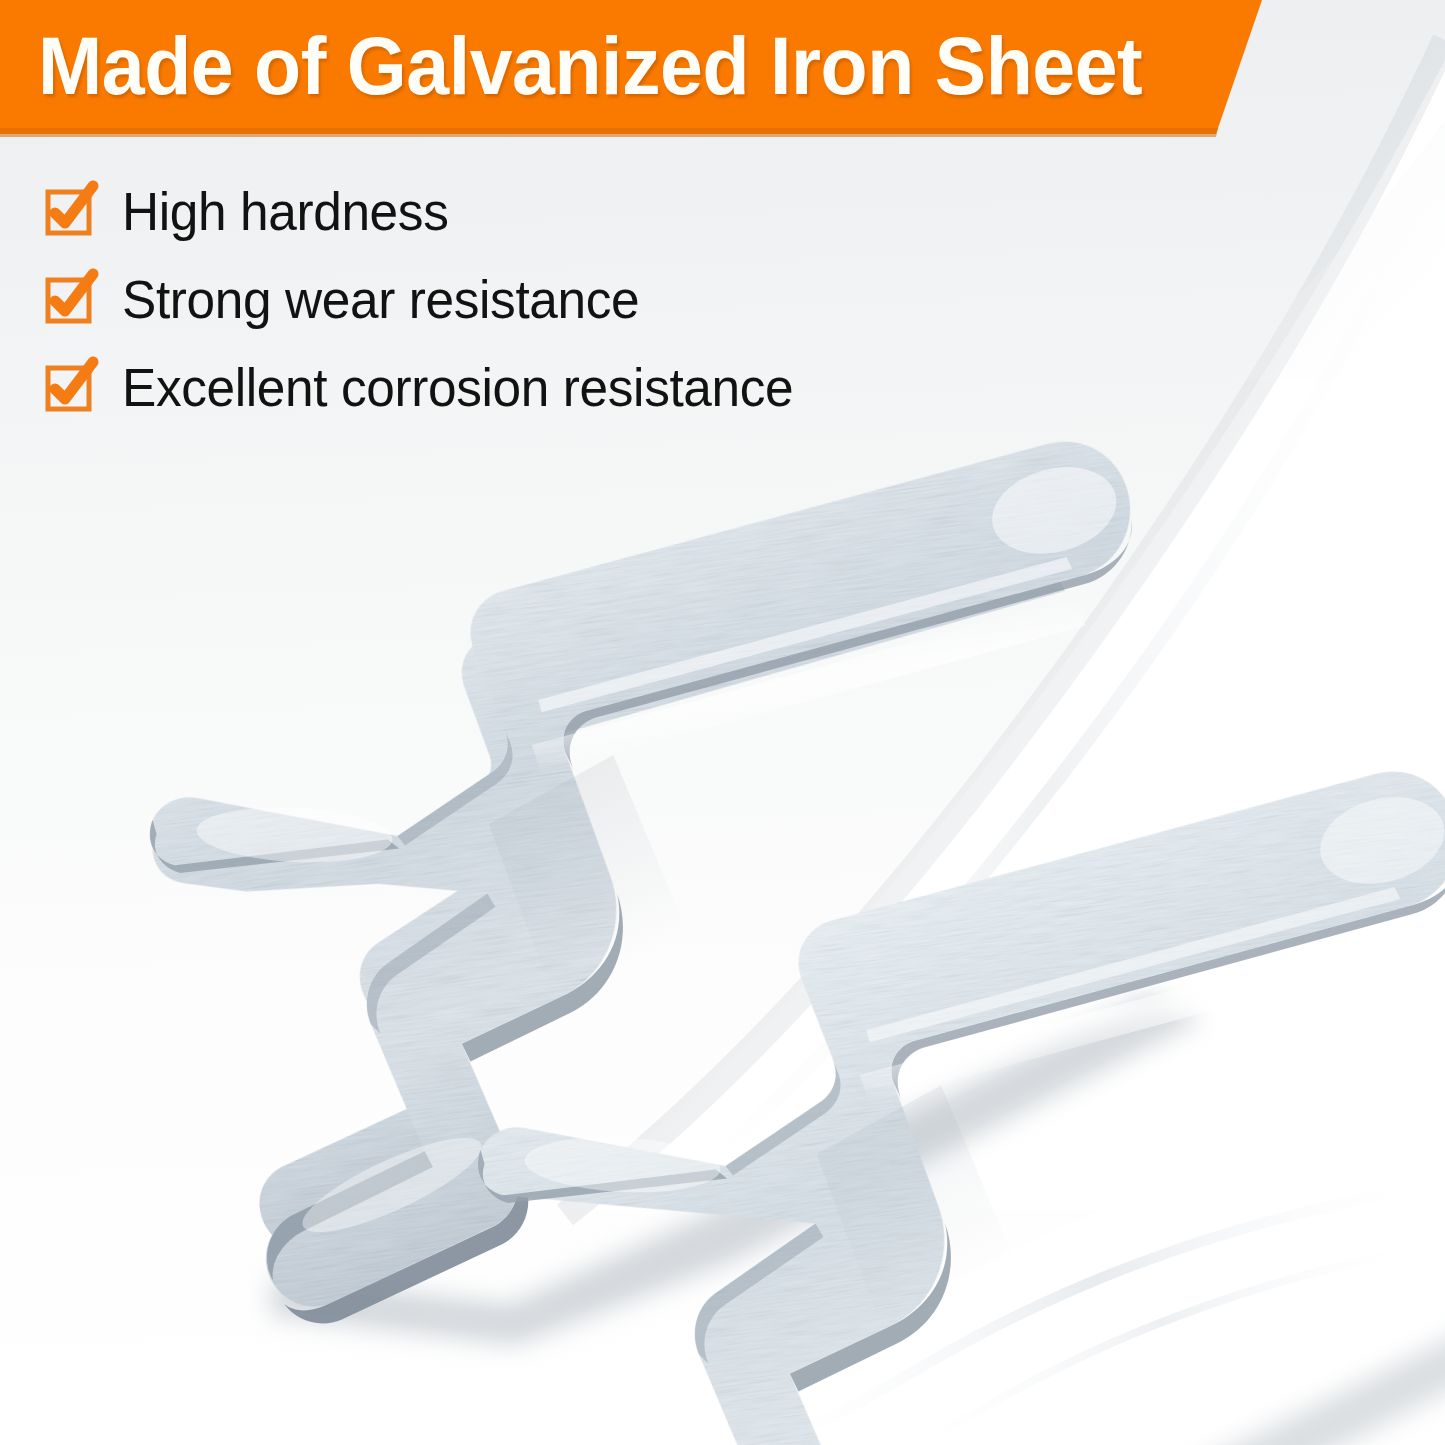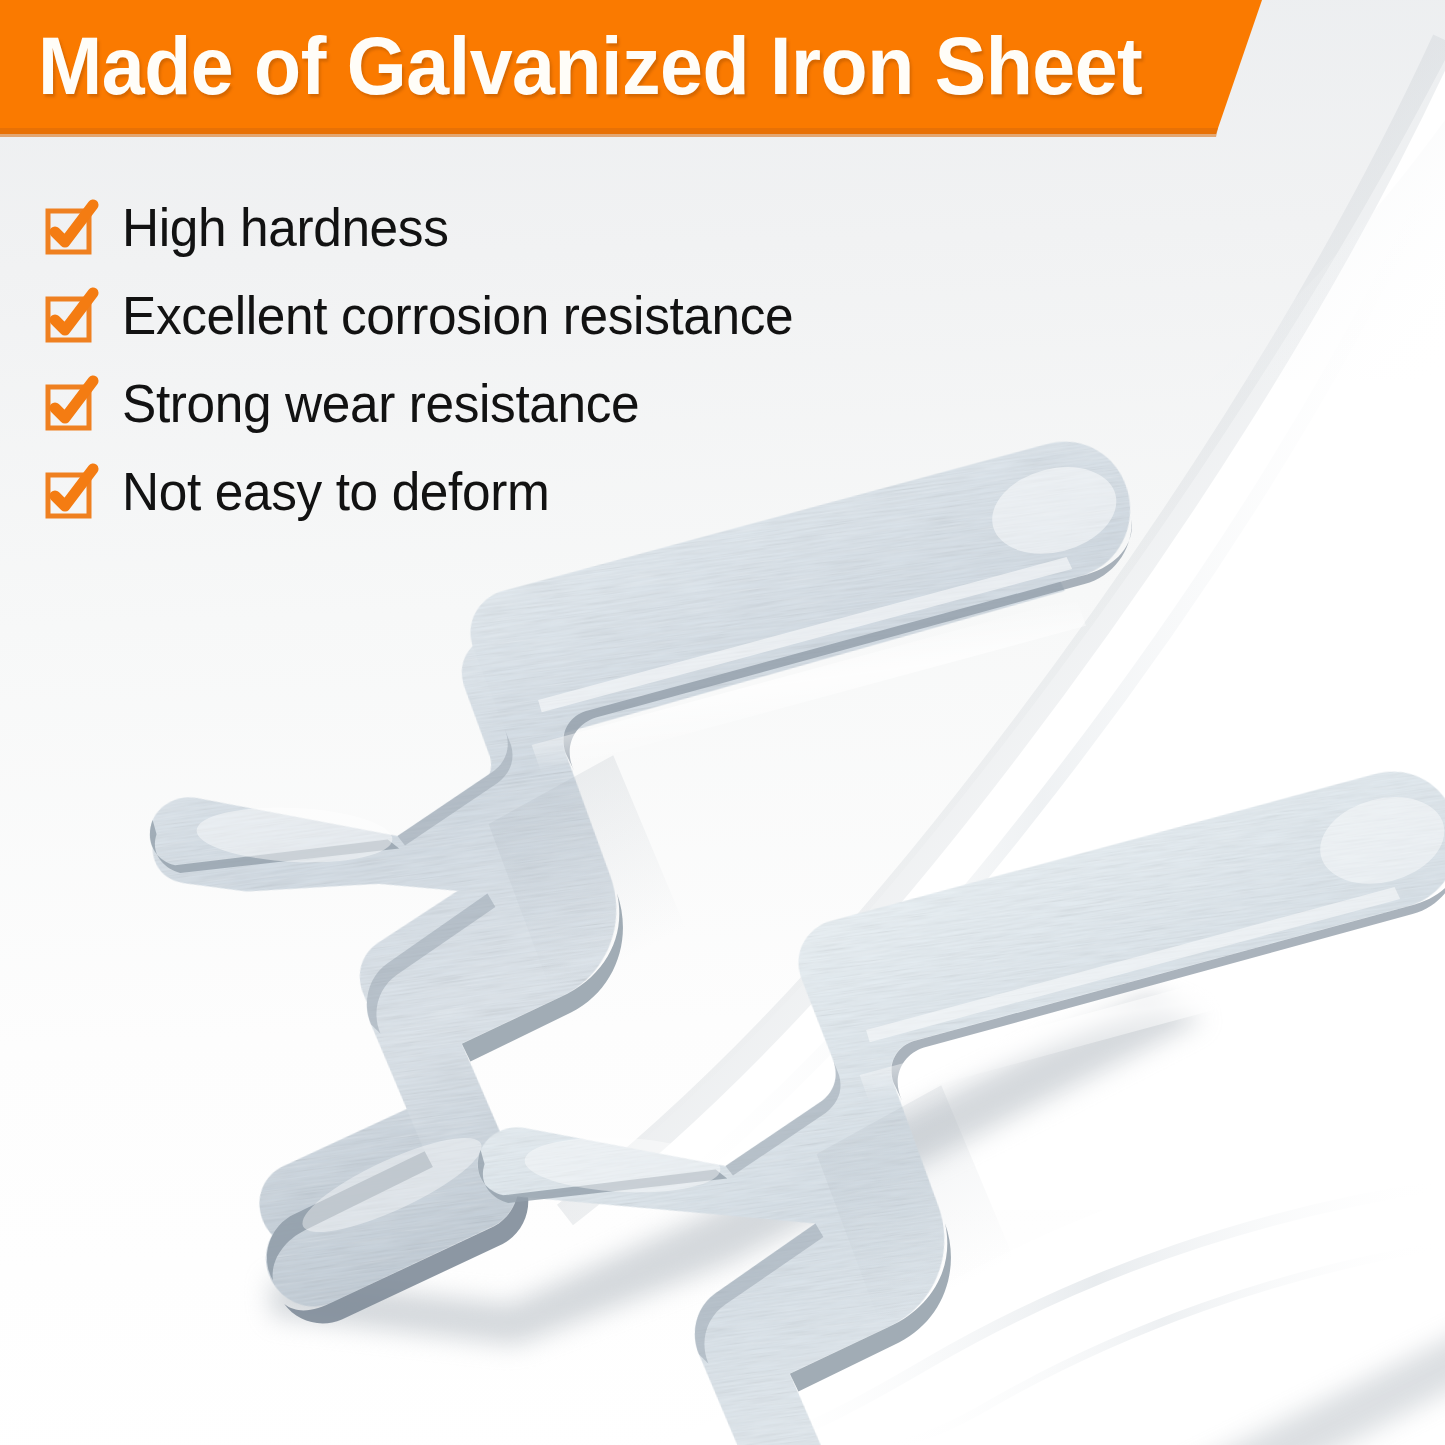--- a/index.html
+++ b/index.html
@@ -71,21 +71,21 @@
 
   
   .features {
     position: absolute;
     left: 44px;
     top: 168px;
     width: 1000px;
   }
   .feature-row {
     display: flex;
-    align-items: flex-end;
+    align-items: center;
     height: 88px;
   }
   .cb {
     position: relative;
     flex: 0 0 auto;
     width: 50px;
     height: 50px;
     margin-right: 28px;
   }
   .cb svg { position: absolute; left: -3px; top: -7px; width: 60px; height: 60px; display:block; }
@@ -162,42 +162,33 @@
       <span class="feature-label">High hardness</span>
     </div>
 
     <div class="feature-row">
       <span class="cb">
         <svg viewBox="0 0 60 60" aria-hidden="true">
           <rect x="7" y="12" width="41" height="41" fill="none" stroke="#ef8020" stroke-width="5"></rect>
           <path d="M14,33 L24,43 L52,6" fill="none" stroke="#f47c12" stroke-width="11" stroke-linecap="round" stroke-linejoin="round"></path>
         </svg>
       </span>
-      <span class="feature-label">Excellent corrosion resistance</span>
+      <span class="feature-label">Strong wear resistance</span>
     </div>
 
     <div class="feature-row">
       <span class="cb">
         <svg viewBox="0 0 60 60" aria-hidden="true">
           <rect x="7" y="12" width="41" height="41" fill="none" stroke="#ef8020" stroke-width="5"></rect>
           <path d="M14,33 L24,43 L52,6" fill="none" stroke="#f47c12" stroke-width="11" stroke-linecap="round" stroke-linejoin="round"></path>
         </svg>
       </span>
-      <span class="feature-label">Strong wear resistance</span>
+      <span class="feature-label">Excellent corrosion resistance</span>
     </div>
 
-    <div class="feature-row">
-      <span class="cb">
-        <svg viewBox="0 0 60 60" aria-hidden="true">
-          <rect x="7" y="12" width="41" height="41" fill="none" stroke="#ef8020" stroke-width="5"></rect>
-          <path d="M14,33 L24,43 L52,6" fill="none" stroke="#f47c12" stroke-width="11" stroke-linecap="round" stroke-linejoin="round"></path>
-        </svg>
-      </span>
-      <span class="feature-label">Not easy to deform</span>
-    </div>
 
 
   </div>
 
   <div class="tools">
     <svg viewBox="0 0 1445 1445" aria-hidden="true">
       <defs>
 
         <linearGradient id="steelFace" x1="0" y1="0" x2="0.35" y2="1">
           <stop offset="0%" stop-color="#f4f8fb"></stop>

